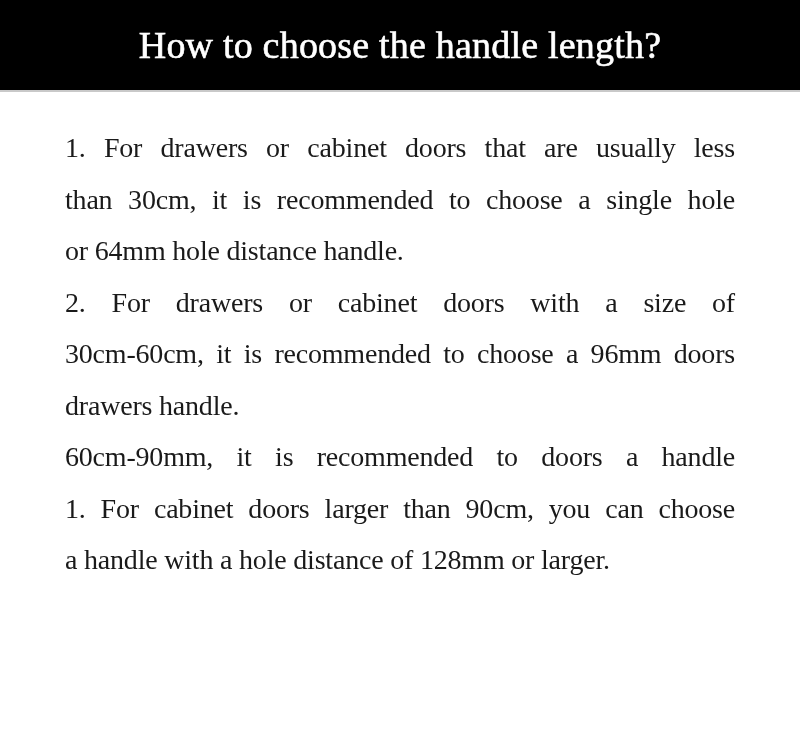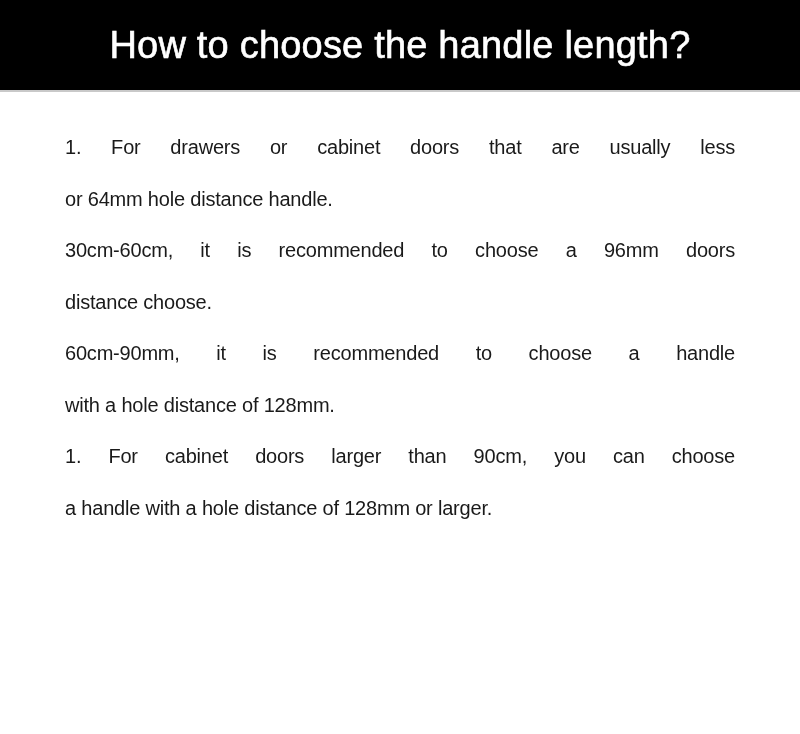--- a/index.html
+++ b/index.html
@@ -1,21 +1,21 @@
 <!DOCTYPE html>
 <html><head>
 <meta charset="utf-8">
 <style>
   html, body { margin: 0; padding: 0; background: #ffffff; }
   .page {
     position: relative;
     width: 800px;
     height: 734px;
     background: #ffffff;
-    font-family: Liberation Sans, sans-serif;
+    font-family: Liberation Serif, serif;
     overflow: hidden;
   }
   .banner {
     height: 90px;
     background: #000000;
     border-bottom: 2px solid #c9c9c9;
     display: flex;
     align-items: center;
     justify-content: center;
   }
@@ -26,21 +26,21 @@
     font-weight: 400;
     letter-spacing: 0.2px;
     -webkit-text-stroke: 0.6px #ffffff;
   }
   .content {
     padding: 30px 65px 0 65px;
   }
   .para { margin: 0; }
   .jline {
     display: block;
-    font-size: 20px;
+    font-size: 28px;
     line-height: 51.5px;
     color: #1a1a1a;
     letter-spacing: -0.2px;
     text-align: justify;
     text-align-last: justify;
     white-space: normal;
   }
   .jline.last {
     text-align: right;
     text-align-last: left;
@@ -52,31 +52,32 @@
 <div class="page">
 
   <header class="banner">
     <h1 class="title">How to choose the handle length?</h1>
   </header>
 
   <main class="content">
 
     <p class="para">
       <span class="jline">1. For drawers or cabinet doors that are usually less</span>
+      <span class="jline">than 30cm, it is recommended to choose a single hole</span>
       <span class="jline last">or 64mm hole distance handle.</span>
     </p>
 
     <p class="para">
+      <span class="jline">2. For drawers or cabinet doors with a size of</span>
       <span class="jline">30cm-60cm, it is recommended to choose a 96mm doors</span>
-      <span class="jline last">distance choose.</span>
+      <span class="jline last">drawers handle.</span>
     </p>
 
     <p class="para">
-      <span class="jline">60cm-90mm, it is recommended to choose a handle</span>
-      <span class="jline last">with a hole distance of 128mm.</span>
+      <span class="jline">60cm-90mm, it is recommended to doors a handle</span>
     </p>
 
     <p class="para">
       <span class="jline">1. For cabinet doors larger than 90cm, you can choose</span>
       <span class="jline last">a handle with a hole distance of 128mm or larger.</span>
     </p>
 
   </main>
 
 </div>

